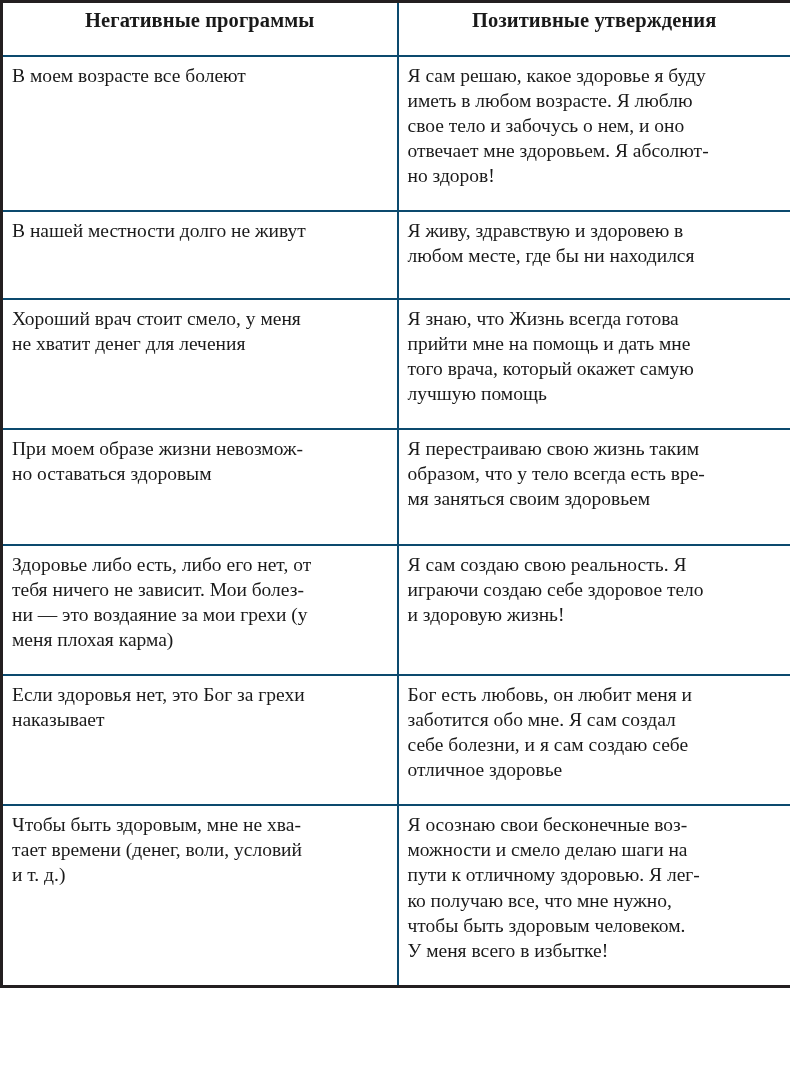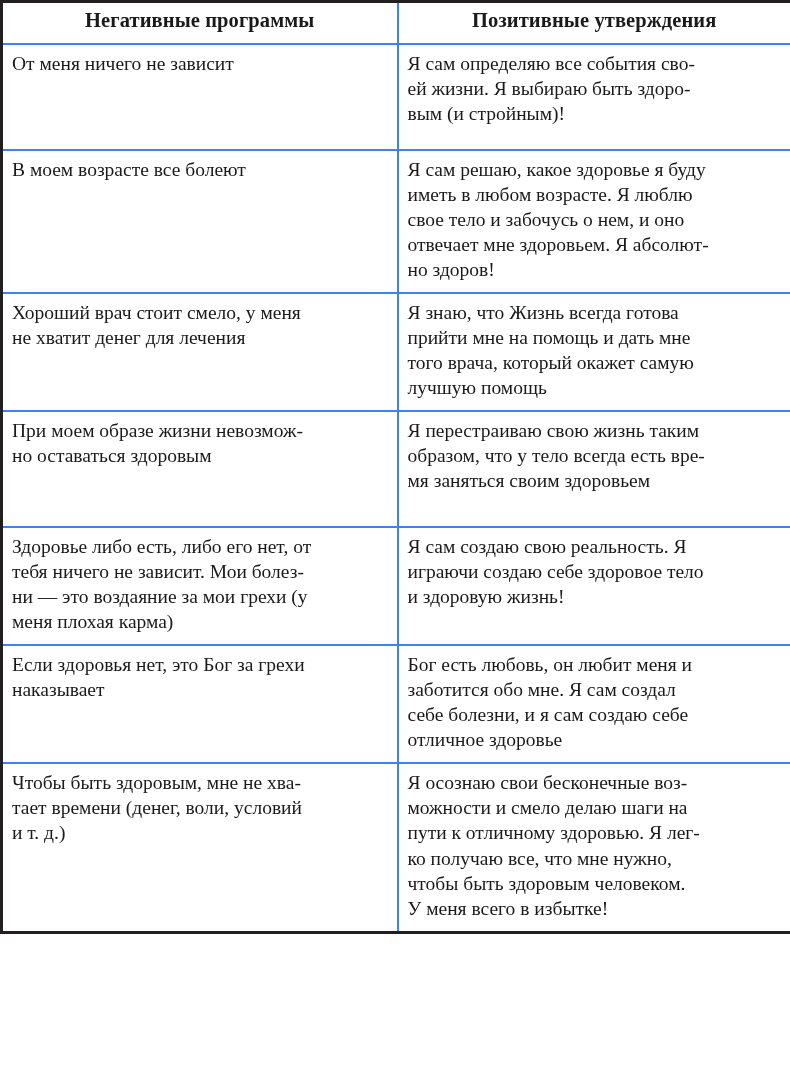--- a/index.html
+++ b/index.html
@@ -29,24 +29,24 @@
     table-layout: fixed;
     border: 3px solid #231f20;
     box-sizing: border-box;
   }
 
   table.affirm-table col.col-neg { width: 396px; }
   table.affirm-table col.col-pos { width: 394px; }
 
   table.affirm-table th,
   table.affirm-table td {
-    border: 2px solid #3b82f6;
+    border: 2px solid #0c4a6e;
     vertical-align: top;
     box-sizing: border-box;
-    padding: 6px 9px 10px 9px;
+    padding: 6px 9px 22px 9px;
   }
 
   thead th {
     text-align: center;
     font-weight: bold;
     font-size: 20.5px;
     line-height: 1.15;
     padding-top: 11px;
     padding-bottom: 10px;
     letter-spacing: 0.1px;
@@ -88,47 +88,46 @@
       <col class="col-neg">
       <col class="col-pos">
     </colgroup>
     <thead>
       <tr>
         <th>Негативные программы</th>
         <th>Позитивные утверждения</th>
       </tr>
     </thead>
     <tbody id="table-body">
-        <tr data-row="0">
-          <td class="cell">
-            <span class="cell-body">
-              <span class="line">От меня ничего не зависит</span>
-            </span>
-          </td>
-          <td class="cell justify">
-            <span class="cell-body">
-              <span class="line">Я сам определяю все события сво-</span>
-              <span class="line">ей жизни. Я выбираю быть здоро-</span>
-              <span class="line">вым (и стройным)!</span>
-            </span>
-          </td>
-        </tr>
         <tr data-row="1">
           <td class="cell">
             <span class="cell-body">
               <span class="line">В моем возрасте все болеют</span>
             </span>
           </td>
           <td class="cell justify">
             <span class="cell-body">
               <span class="line">Я сам решаю, какое здоровье я буду</span>
               <span class="line">иметь в любом возрасте. Я люблю</span>
               <span class="line">свое тело и забочусь о нем, и оно</span>
               <span class="line">отвечает мне здоровьем. Я абсолют-</span>
               <span class="line">но здоров!</span>
+            </span>
+          </td>
+        </tr>
+        <tr data-row="2">
+          <td class="cell">
+            <span class="cell-body">
+              <span class="line">В нашей местности долго не живут</span>
+            </span>
+          </td>
+          <td class="cell justify">
+            <span class="cell-body">
+              <span class="line">Я живу, здравствую и здоровею в</span>
+              <span class="line">любом месте, где бы ни находился</span>
             </span>
           </td>
         </tr>
         <tr data-row="3">
           <td class="cell">
             <span class="cell-body">
               <span class="line">Хороший врач стоит смело, у меня</span>
               <span class="line">не хватит денег для лечения</span>
             </span>
           </td>

